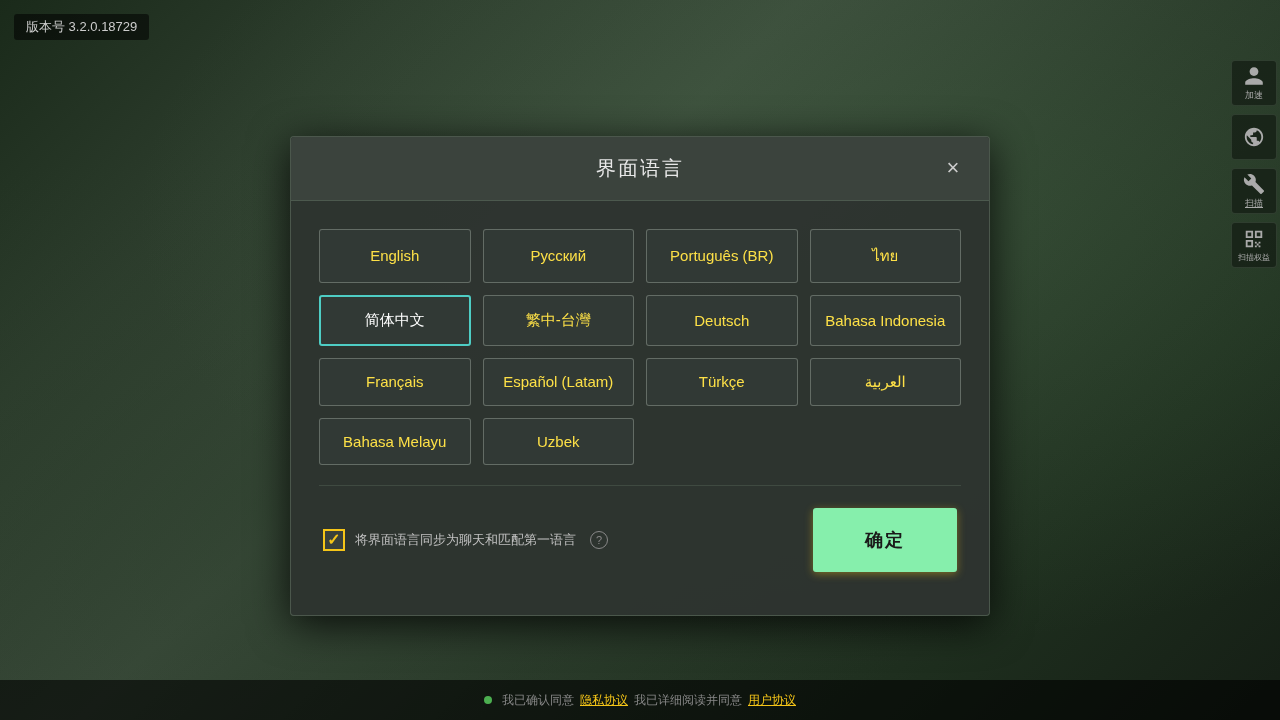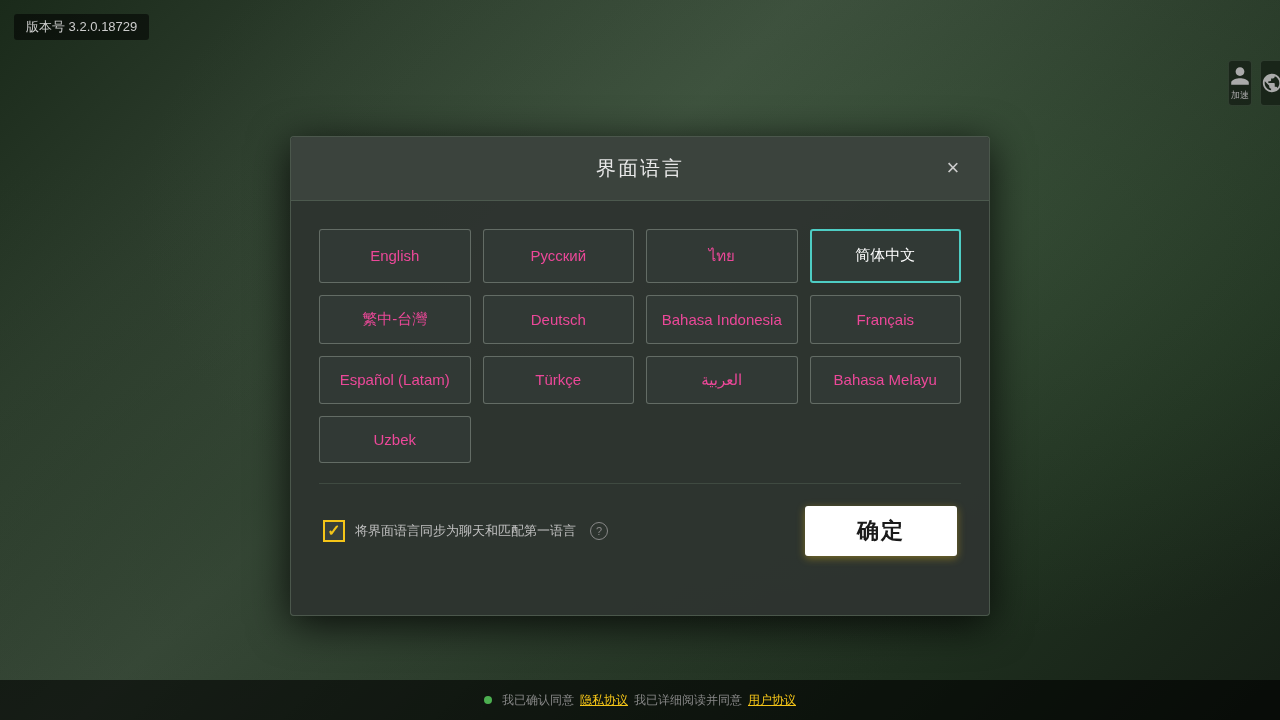--- a/index.html
+++ b/index.html
@@ -49,20 +49,21 @@
       z-index: 10;
     }
 
     
     .sidebar-right {
       position: absolute;
       right: 0;
       top: 60px;
       width: 52px;
       display: flex;
+      flex-direction: column;
       gap: 8px;
       z-index: 10;
       align-items: center;
     }
 
     .sidebar-icon {
       width: 46px;
       height: 46px;
       background: rgba(20,30,20,0.75);
       border: 1px solid rgba(100,120,100,0.3);
@@ -183,21 +184,21 @@
       display: grid;
       grid-template-columns: repeat(4, 1fr);
       gap: 12px;
       margin-bottom: 16px;
     }
 
     .lang-btn {
       background: rgba(50, 58, 54, 0.9);
       border: 1px solid rgba(150, 160, 150, 0.5);
       border-radius: 3px;
-      color: #ec4899;
+      color: #fde047;
       font-size: 15px;
       padding: 14px 8px;
       cursor: pointer;
       text-align: center;
       font-family: 'Microsoft YaHei', 'PingFang SC', sans-serif;
       transition: background 0.15s;
     }
 
     .lang-btn.selected {
       border: 2px solid #4ecdc4;
@@ -264,25 +265,25 @@
       align-items: center;
       justify-content: center;
       color: #888;
       font-size: 11px;
       cursor: pointer;
       margin-left: 4px;
       flex-shrink: 0;
     }
 
     .confirm-btn {
-      background: #ffffff;
+      background: #86efac;
       border: none;
       border-radius: 3px;
-      padding: 10px 52px;
-      font-size: 22px;
+      padding: 20px 52px;
+      font-size: 18px;
       font-weight: bold;
       color: #1a1a1a;
       cursor: pointer;
       font-family: 'Microsoft YaHei', 'PingFang SC', sans-serif;
       letter-spacing: 2px;
       min-width: 130px;
       box-shadow: 0 2px 8px rgba(245,197,24,0.4);
     }
   </style>
 </head>
@@ -324,20 +325,21 @@
     <div class="dialog-header">
       <span class="dialog-title">界面语言</span>
       <div class="dialog-close">×</div>
     </div>
 
     <div class="dialog-body">
 
       <div class="lang-grid" id="lang-grid">
       <button class="lang-btn">English</button>
           <button class="lang-btn">Русский</button>
+          <button class="lang-btn">Português (BR)</button>
           <button class="lang-btn">ไทย</button>
           <button class="lang-btn selected">简体中文</button>
           <button class="lang-btn">繁中-台灣</button>
           <button class="lang-btn">Deutsch</button>
           <button class="lang-btn">Bahasa Indonesia</button>
           <button class="lang-btn">Français</button>
           <button class="lang-btn">Español (Latam)</button>
           <button class="lang-btn">Türkçe</button>
           <button class="lang-btn">العربية</button>
           <button class="lang-btn">Bahasa Melayu</button>

